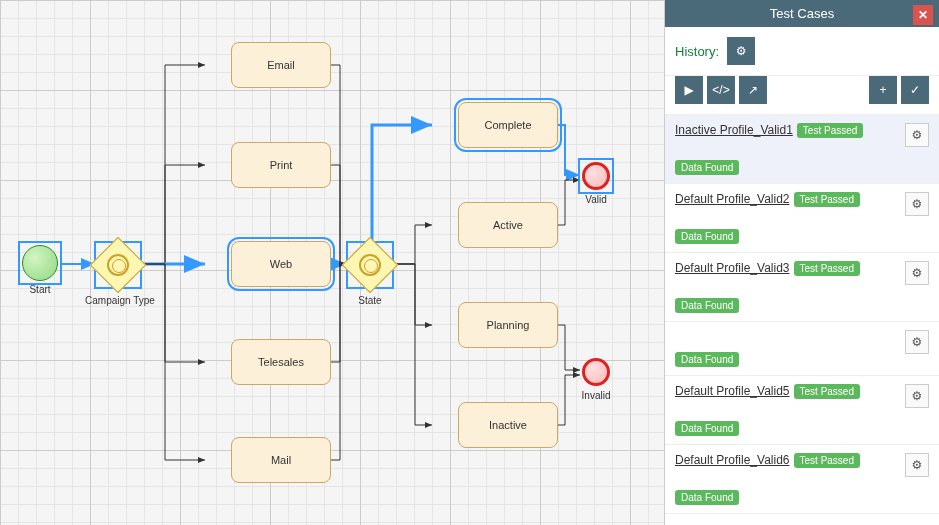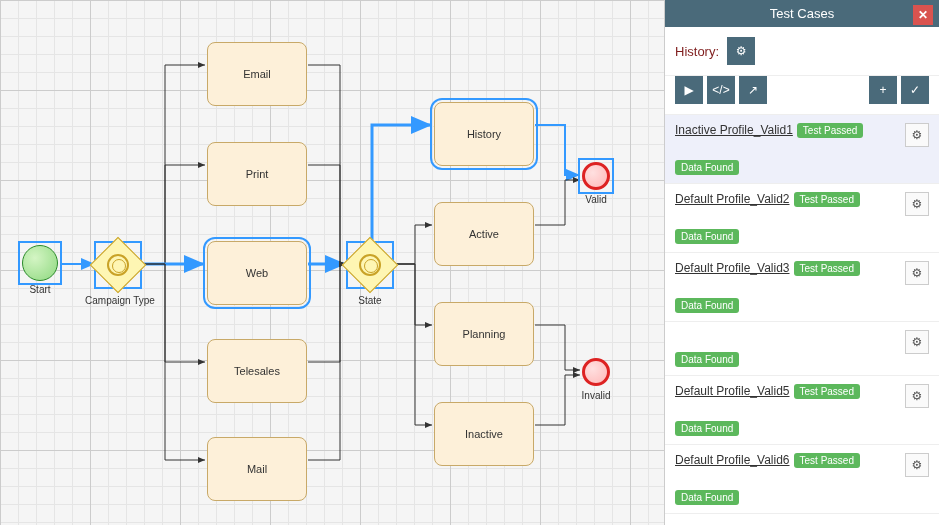--- a/index.html
+++ b/index.html
@@ -6,34 +6,34 @@
 body { font-family: Arial, sans-serif; font-size: 12px; width: 939px; height: 525px; display: flex; overflow: hidden; }
 .canvas { flex: 1; position: relative; background-color: #f5f5f5;
   background-image:
     linear-gradient(#ccc 1px, transparent 1px),
     linear-gradient(90deg, #ccc 1px, transparent 1px),
     linear-gradient(#e5e5e5 1px, transparent 1px),
     linear-gradient(90deg, #e5e5e5 1px, transparent 1px);
   background-size: 90px 90px, 90px 90px, 18px 18px, 18px 18px;
 }
 .node { position: absolute; }
-.task { width: 100px; height: 64px; border: 1px solid #c8a968; border-radius: 8px; background: #fdf0d9; display: flex; align-items: center; justify-content: center; font-size: 11px; color: #333; }
+.task { width: 100px; height: 46px; border: 1px solid #c8a968; border-radius: 8px; background: #fdf0d9; display: flex; align-items: center; justify-content: center; font-size: 11px; color: #333; margin-left: 24px; }
 .gateway { width: 40px; height: 40px; transform: rotate(45deg); background: #fef6b3; border: 1px solid #c9a227; display: flex; align-items: center; justify-content: center; }
 .gateway-inner { width: 22px; height: 22px; border: 2px solid #c9a227; border-radius: 50%; transform: rotate(-45deg); background: #fef6b3; position: relative; }
 .gateway-inner::after { content: ''; position: absolute; top: 3px; left: 3px; width: 12px; height: 12px; border: 1px solid #c9a227; border-radius: 50%; }
 .start-ev { width: 36px; height: 36px; border: 1px solid #2a8a2a; border-radius: 50%; background: radial-gradient(circle at 35% 35%, #d4f5c4, #8ed87f); }
 .end-ev { width: 28px; height: 28px; border: 3px solid #d22; border-radius: 50%; background: radial-gradient(circle at 35% 35%, #ffe0e0, #ffb8b8); }
 .label { position: absolute; font-size: 10px; color: #333; text-align: center; }
 .selected { outline: 2px solid #3399ff; outline-offset: 2px; }
 svg.edges { position: absolute; top: 0; left: 0; width: 100%; height: 100%; pointer-events: none; }
 .panel { width: 275px; border-left: 1px solid #ccc; background: #fff; display: flex; flex-direction: column; }
 .panel-header { background: #4a6a7a; color: #fff; padding: 6px 1px; display: flex; align-items: center; justify-content: center; position: relative; font-size: 13px; }
 .close-btn { position: absolute; right: 6px; top: 5px; width: 20px; height: 20px; background: #d9534f; color: #fff; display: flex; align-items: center; justify-content: center; font-size: 12px; font-weight: bold; cursor: pointer; }
 .history-row { padding: 10px; display: flex; align-items: center; gap: 8px; border-bottom: 1px solid #eee; }
-.history-label { color: #7f1d1d; font-size: 13px; }
+.history-label { color: #15803d; font-size: 13px; }
 .history-input { border: 1px solid #ccc; padding: 5px 8px; font-size: 12px; width: 130px; color: #333; }
 .icon-btn { width: 28px; height: 28px; background: #4a6a7a; color: #fff; display: inline-flex; align-items: center; justify-content: center; cursor: pointer; font-size: 12px; }
 .toolbar-row { padding: 0 10px 10px; display: flex; gap: 4px; border-bottom: 1px solid #eee; }
 .toolbar-row .spacer { flex: 1; }
 .tc-list { flex: 1; overflow-y: auto; }
 .tc-row { padding: 8px 10px; border-bottom: 1px solid #eee; display: flex; align-items: flex-start; position: relative; }
 .tc-row.selected-row { background: #eef0fa; }
 .tc-content { flex: 1; }
 .tc-name { color: #333; font-size: 12px; text-decoration: underline; display: inline; }
 .badge { display: inline-block; padding: 2px 6px; border-radius: 3px; font-size: 10px; color: #fff; margin-left: 4px; }
@@ -110,21 +110,21 @@
     </div>
 
   <div class="node selected" style="left:350px;top:245px">
       <div class="gateway">
         <div class="gateway-inner"></div>
       </div>
     </div>
   <div class="label" style="left:345px;top:295px;width:50px">State</div>
 
   <div class="node task selected" style="left:434px;top:102px">
-      <span>History</span>
+      <span>Complete</span>
     </div>
   <div class="node task" style="left:434px;top:202px">
       <span>Active</span>
     </div>
   <div class="node task" style="left:434px;top:302px">
       <span>Planning</span>
     </div>
   <div class="node task" style="left:434px;top:402px">
       <span>Inactive</span>
     </div>

